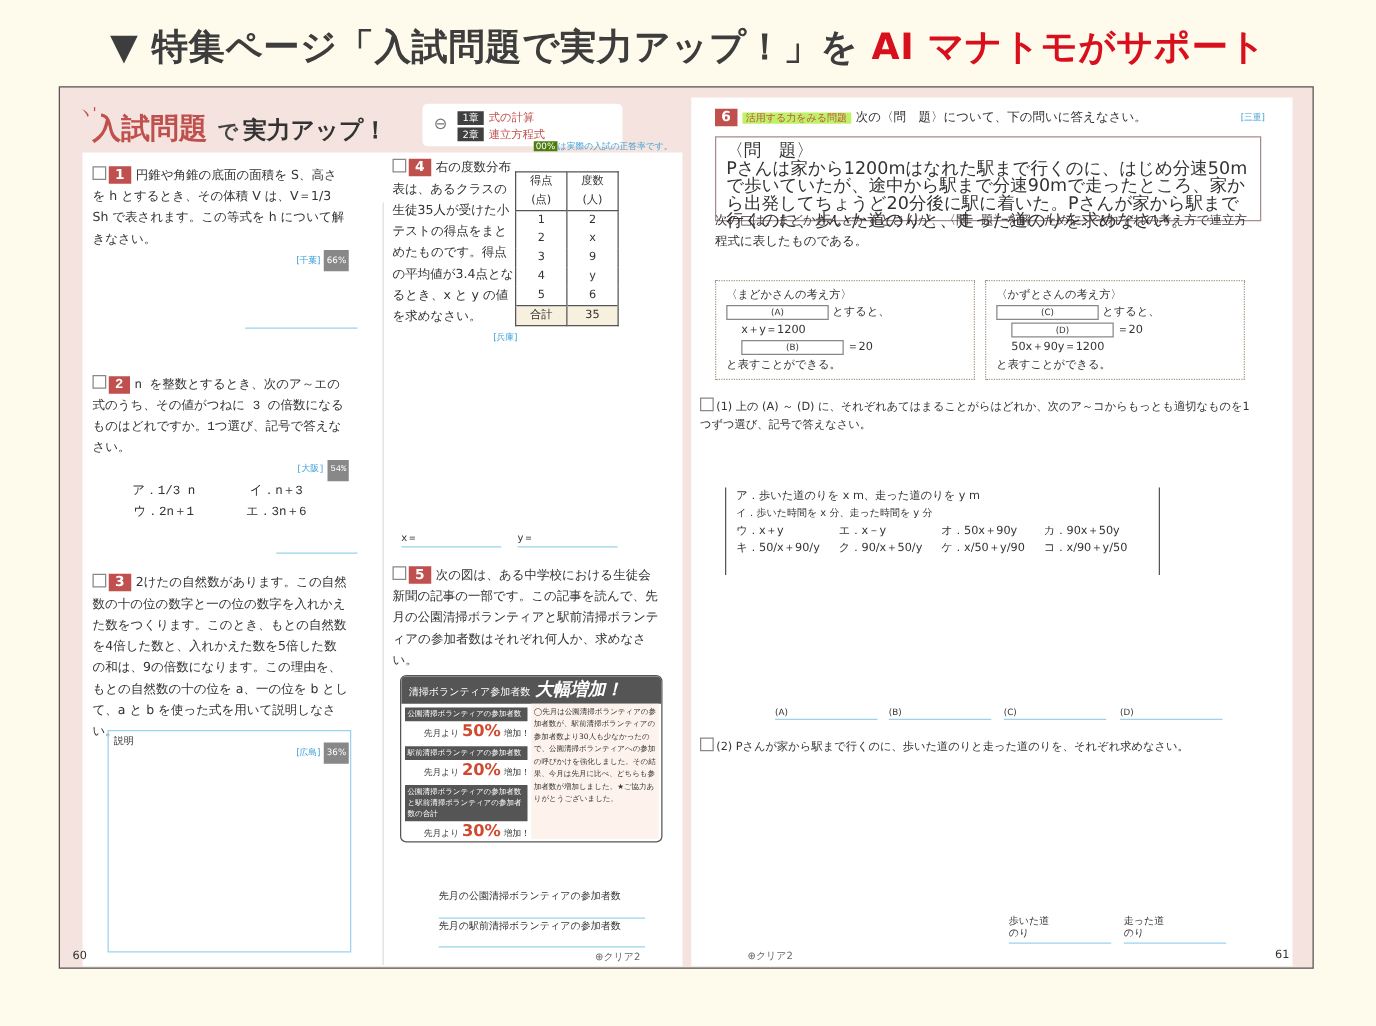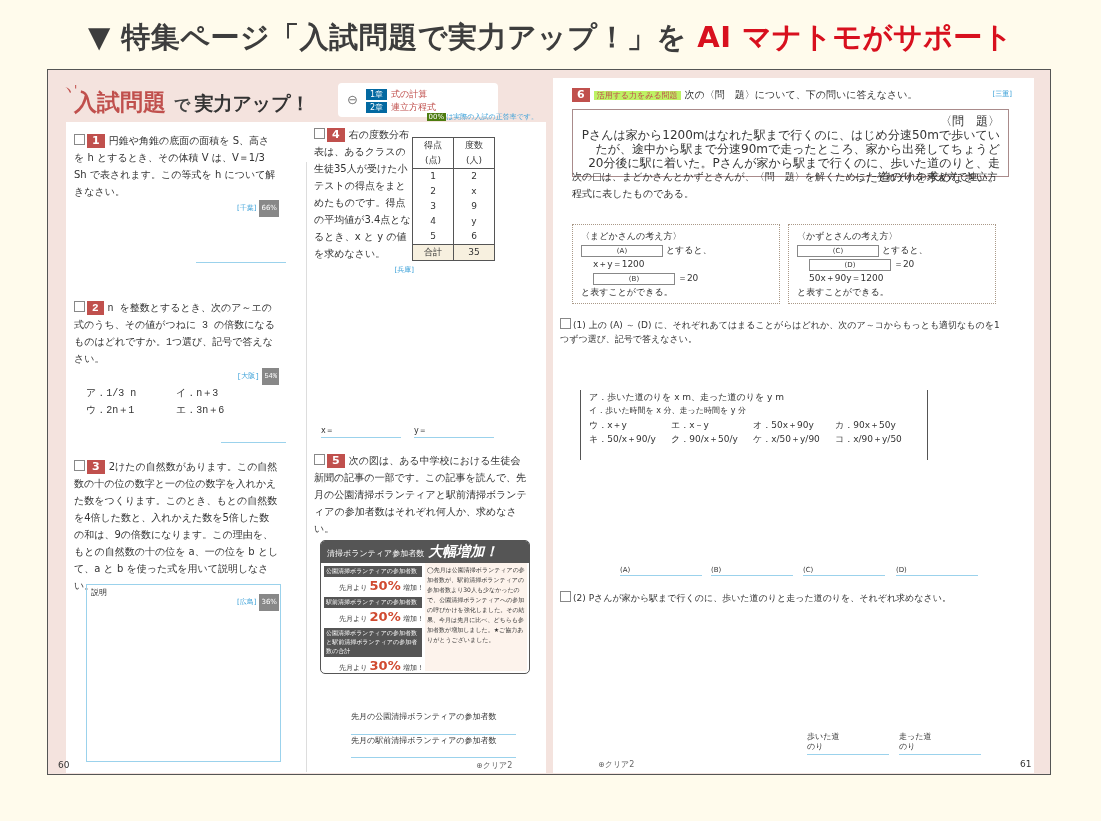--- a/index.html
+++ b/index.html
@@ -10,21 +10,21 @@
   .page{position:absolute;background:#fff;}
   .pl{left:18px;top:52px;width:480px;height:651px;}
   .pr{left:505px;top:8px;width:481px;height:695px;}
   .title{position:absolute;left:26px;top:17px;font-size:23px;font-weight:bold;color:#c0504d;}
   .title small{font-size:16px;color:#444;}
   .title .big2{font-size:19px;color:#333;margin-left:4px;}
   .spark{position:absolute;left:14px;top:12px;color:#c0504d;font-size:12px;}
   .chap{position:absolute;left:290px;top:13px;width:160px;height:34px;background:#fff;border-radius:4px;}
   .chap .arrow{position:absolute;left:9px;top:9px;font-size:13px;color:#777;}
   .chap .row{position:absolute;left:28px;font-size:9px;color:#c0504d;}
-  .chap .tag{display:inline-block;background:#0369a1;color:#fff;padding:0 4px;margin-right:4px;font-size:8px;}
+  .chap .tag{display:inline-block;background:#404040;color:#fff;padding:0 4px;margin-right:4px;font-size:8px;}
   .note{position:absolute;right:8px;top:-10px;font-size:7px;color:#3aa0d8;}
   .note .b{background:#4d7c0f;color:#fff;padding:0 2px;}
   .q{position:absolute;font-size:10px;line-height:17px;color:#333;}
   .num{display:inline-block;background:#c0504d;color:#fff;font-weight:bold;font-size:11px;padding:0 5px;margin-right:4px;line-height:14px;}
   .cb{display:inline-block;width:9px;height:9px;border:1px solid #888;margin-right:2px;vertical-align:-1px;background:#fff;}
   .src{font-size:7px;color:#3aa0d8;float:right;}
   .pct{display:inline-block;background:#888;color:#fff;font-size:7px;padding:0 2px;margin-left:3px;}
   .ansline{position:absolute;border-bottom:1.5px solid #9bd2ec;}
   .vdiv{position:absolute;left:240px;top:40px;width:1px;height:610px;background:#ddd;}
   table.freq{position:absolute;left:346px;top:15px;border-collapse:collapse;font-size:9px;}
@@ -33,21 +33,21 @@
   table.freq tr.body td{border-top:none;border-bottom:none;}
   table.freq tr.tot td{background:#f7f0df;border-top:1px solid #555;}
   .news{position:absolute;left:254px;top:418px;width:208px;height:132px;border:1.5px solid #555;border-radius:5px;background:#fff;overflow:hidden;}
   .news .hd{background:#555;color:#fff;font-size:8px;padding:2px 6px;height:18px;}
   .news .hd b{font-size:14px;font-style:italic;margin-left:4px;}
   .news .lbl{background:#555;color:#fff;font-size:6px;padding:1px 2px;margin:3px 3px 0 3px;width:94px;}
   .news .val{font-size:7px;padding:1px 0 1px 18px;}
   .news .val b{font-size:13px;color:#d04a30;}
   .news .right{position:absolute;left:104px;top:22px;width:102px;font-size:6px;line-height:10px;background:#fdf3ec;height:108px;padding:2px 2px;box-sizing:border-box;}
   .footer{position:absolute;font-size:8px;color:#666;}
-  .box1{position:absolute;left:19px;top:31px;width:437px;height:68px;border:1px solid #a98b8b;font-size:12px;line-height:14px;padding:4px 8px;box-sizing:border-box;text-align:right;}
+  .box1{position:absolute;left:19px;top:31px;width:437px;height:68px;border:1px solid #a98b8b;font-size:14px;line-height:14px;padding:4px 8px;box-sizing:border-box;}
   .dbox{position:absolute;border:1px dotted #a98;font-size:9px;line-height:14px;padding:4px 8px;box-sizing:border-box;}
   .ibox{display:inline-block;border:1px solid #888;text-align:center;font-size:7px;line-height:10px;}
   .choices{position:absolute;left:27px;top:312px;width:330px;height:70px;border-left:1px solid #555;border-right:1px solid #555;font-size:9px;line-height:14px;padding:0 8px;}
   .choices .r{display:flex;}
   .choices .r span{width:82px;}
 </style>
 </head>
 <body>
 
 <div class="banner"><span>▼ 特集ページ「入試問題で実力アップ！」を </span><span class="red">AI マナトモがサポート</span></div>
@@ -71,21 +71,21 @@
           <span class="src"><span>[千葉]</span><span class="pct">66%</span></span>
         </div>
     </div>
     <div class="ansline" style="left:130px;top:140px;width:90px;"></div>
 
     <div class="q" style="left:8px;top:178px;width:205px;font-family:Liberation Mono, monospace;">
       <span class="cb"></span><span class="num">2</span><span>n を整数とするとき、次のア～エの式のうち、その値がつねに 3 の倍数になるものはどれですか。1つ選び、記号で答えなさい。</span>
       <div>
           <span class="src"><span>[大阪]</span><span class="pct">54%</span></span>
         </div>
-      <div style="clear:both;padding-left:12px;display:grid;grid-template-columns:90px 90px;margin-top:6px;">
+      <div style="clear:both;padding-left:12px;display:grid;grid-template-columns:90px 90px;margin-top:6px;text-align:center;">
         <span>ア．1/3 n</span>
         <span>イ．n＋3</span>
         <span>ウ．2n＋1</span>
         <span>エ．3n＋6</span>
       </div>
     </div>
     <div class="ansline" style="left:155px;top:320px;width:65px;"></div>
 
     <div class="q" style="left:8px;top:336px;width:205px;">
       <span class="cb"></span><span class="num">3</span><span>2けたの自然数があります。この自然数の十の位の数字と一の位の数字を入れかえた数をつくります。このとき、もとの自然数を4倍した数と、入れかえた数を5倍した数の和は、9の倍数になります。この理由を、もとの自然数の十の位を a、一の位を b として、a と b を使った式を用いて説明しなさい。</span>

